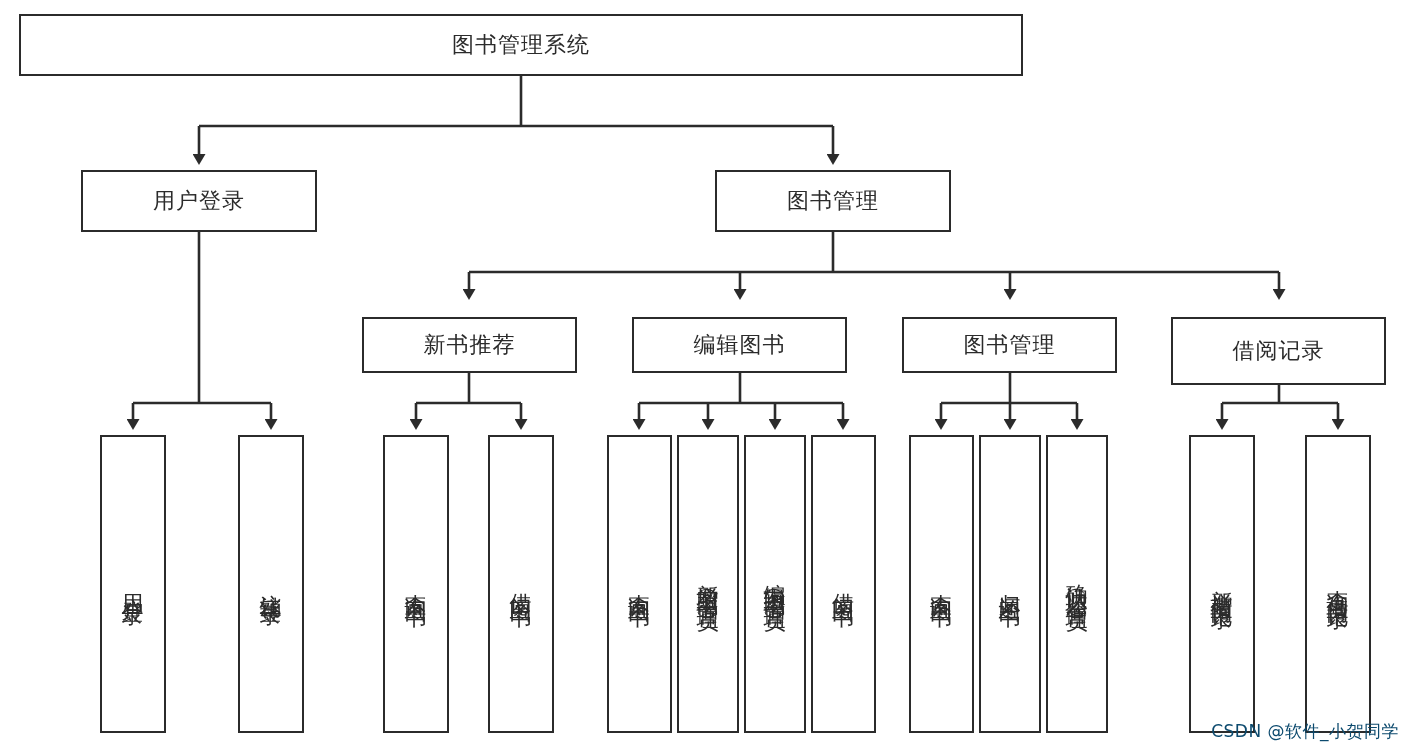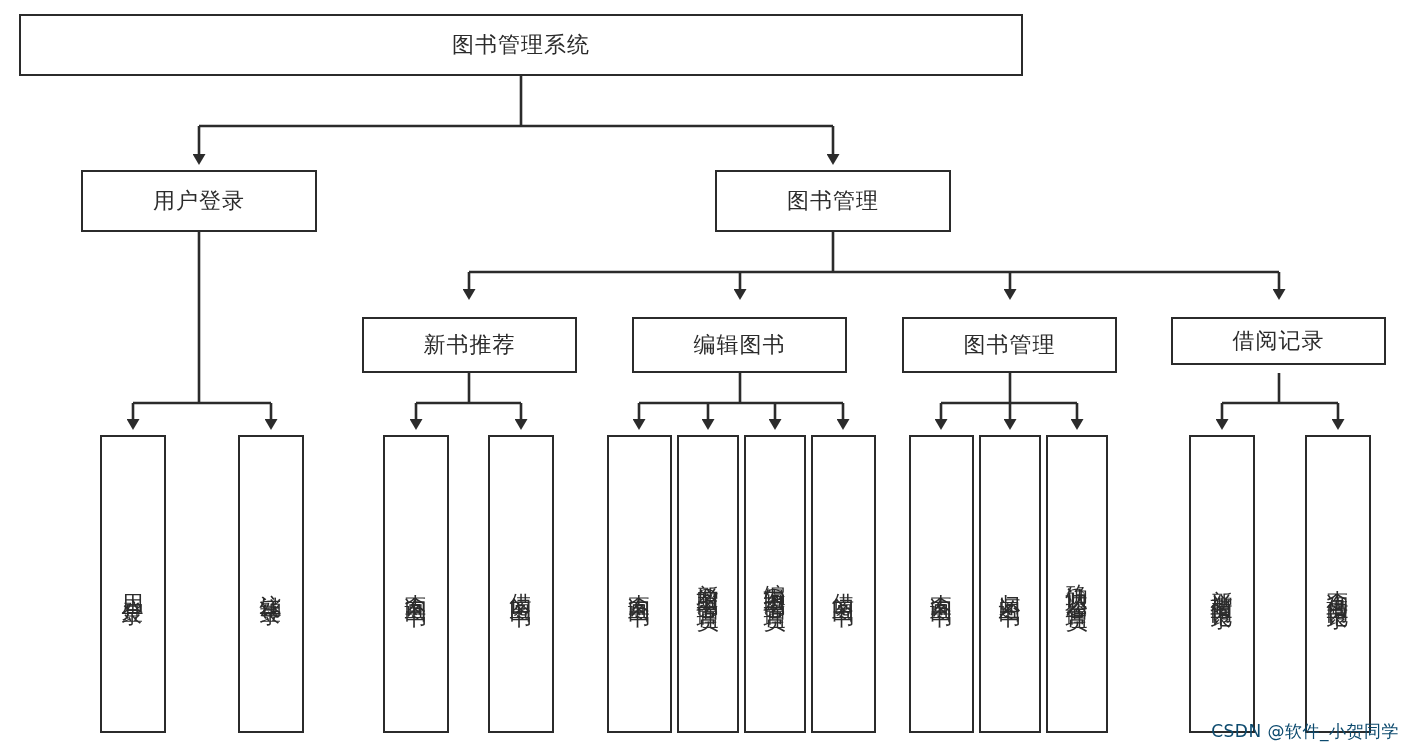--- a/index.html
+++ b/index.html
@@ -88,21 +88,21 @@
 
   <div class="node h" style="left:362px;top:317px;width:215px;height:56px;">
     <span>新书推荐</span>
   </div>
   <div class="node h" style="left:632px;top:317px;width:215px;height:56px;">
     <span>编辑图书</span>
   </div>
   <div class="node h" style="left:902px;top:317px;width:215px;height:56px;">
     <span>图书管理</span>
   </div>
-  <div class="node h" style="left:1171px;top:317px;width:215px;height:48px;">
+  <div class="node h" style="left:1171px;top:317px;width:215px;height:68px;">
     <span>借阅记录</span>
   </div>
 
   <div class="node v" style="left:100px;top:435px;width:66px;height:298px;">
     <span>用户登录</span>
   </div>
   <div class="node v" style="left:238px;top:435px;width:66px;height:298px;">
     <span>注销登录</span>
   </div>
 

